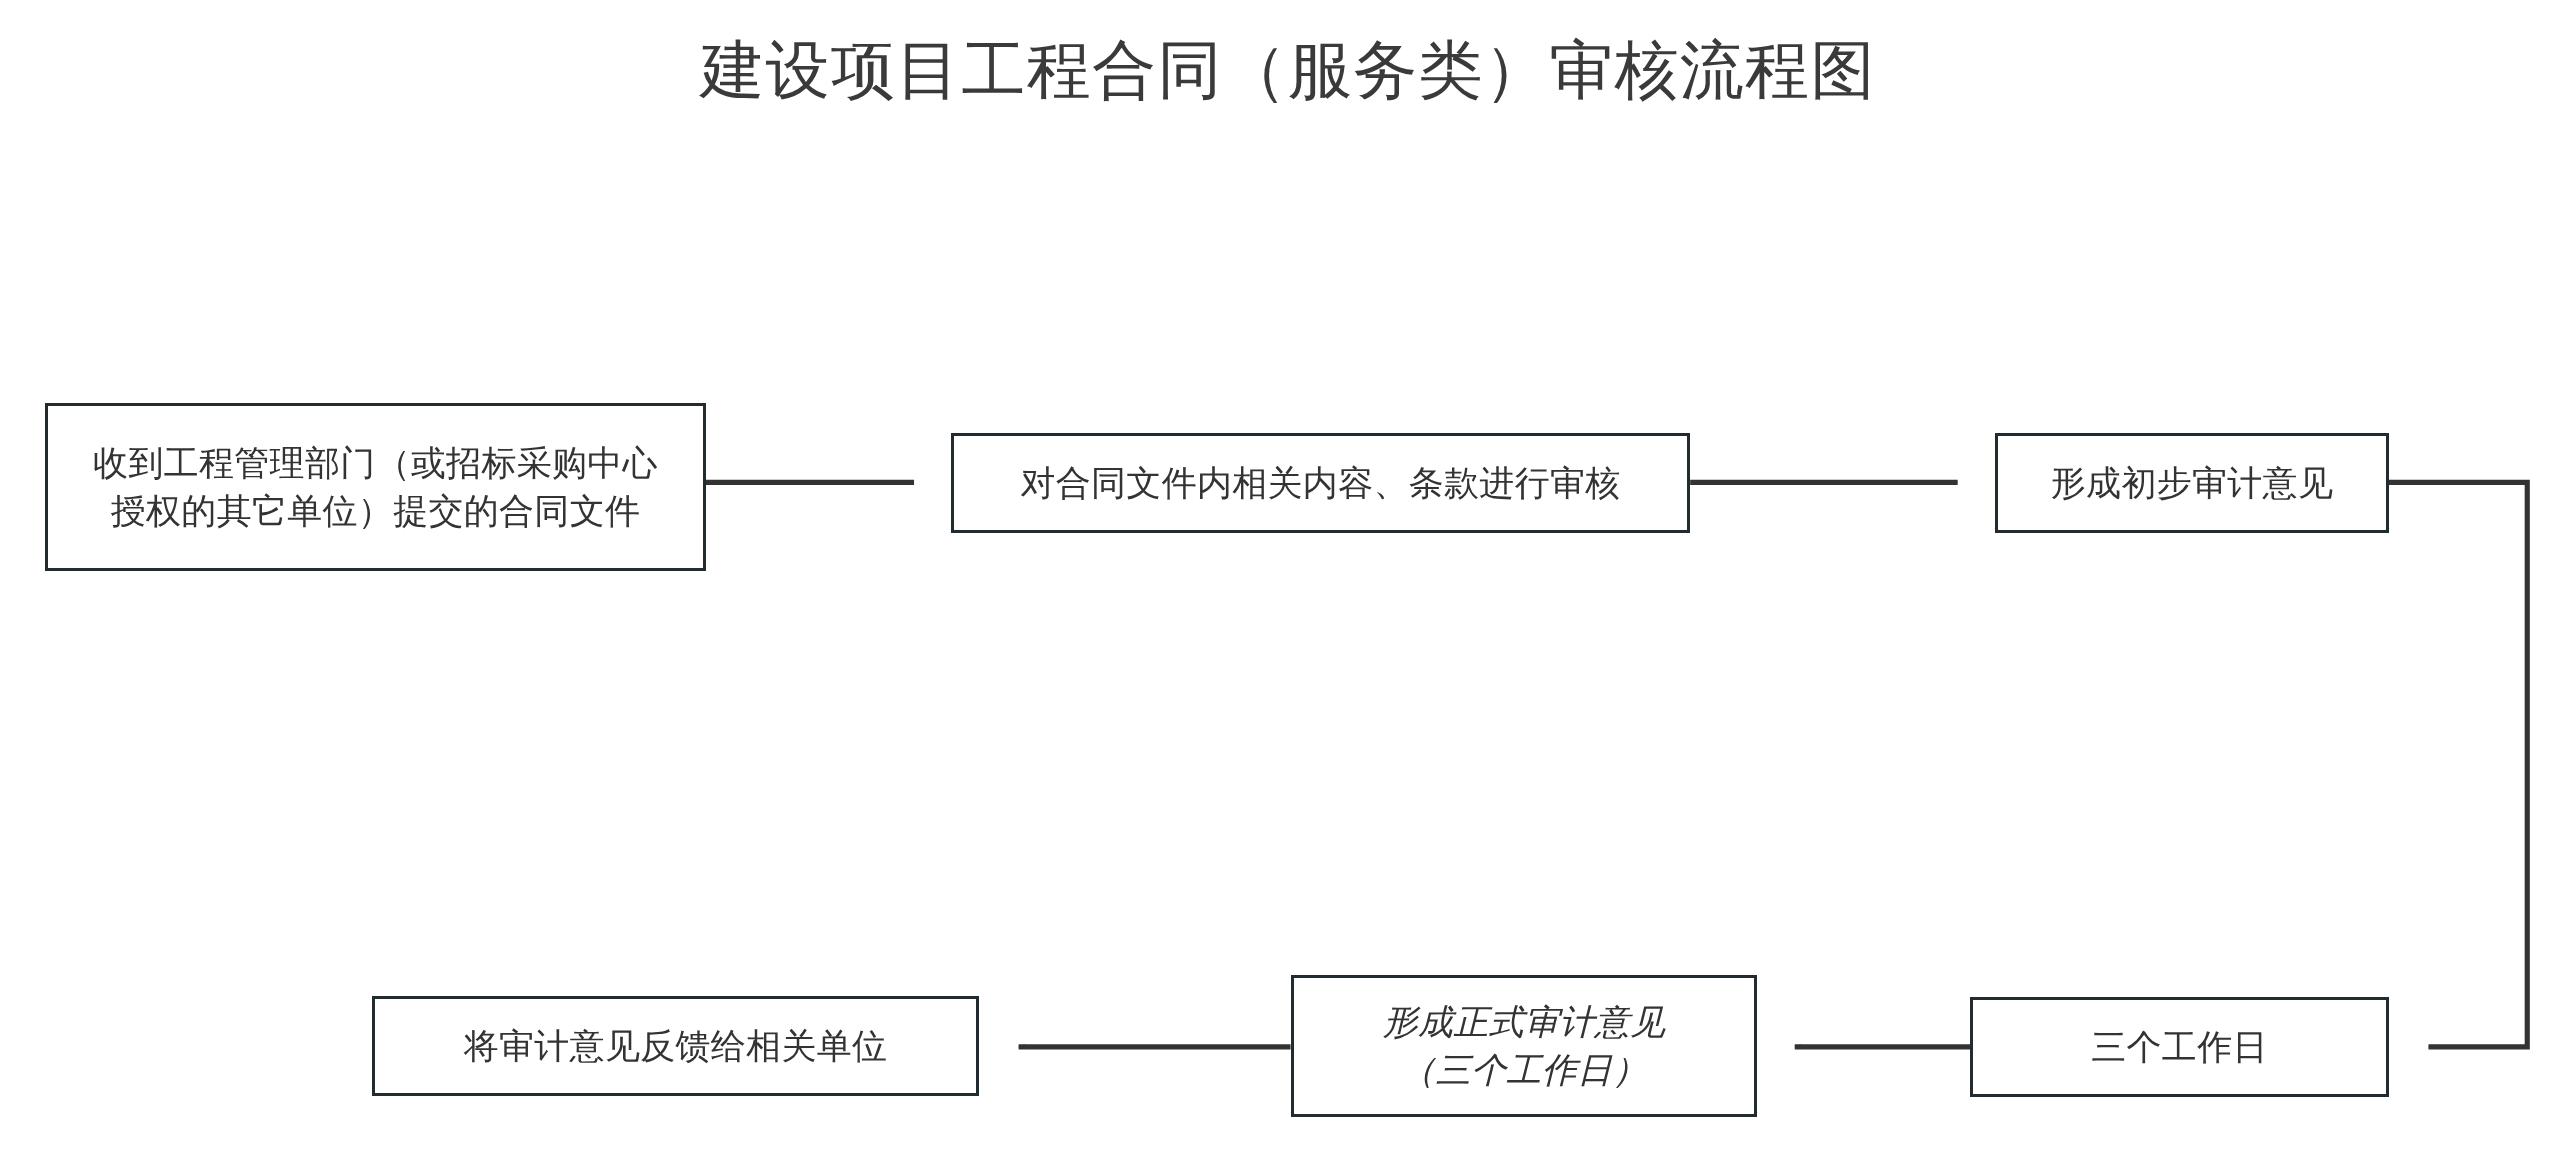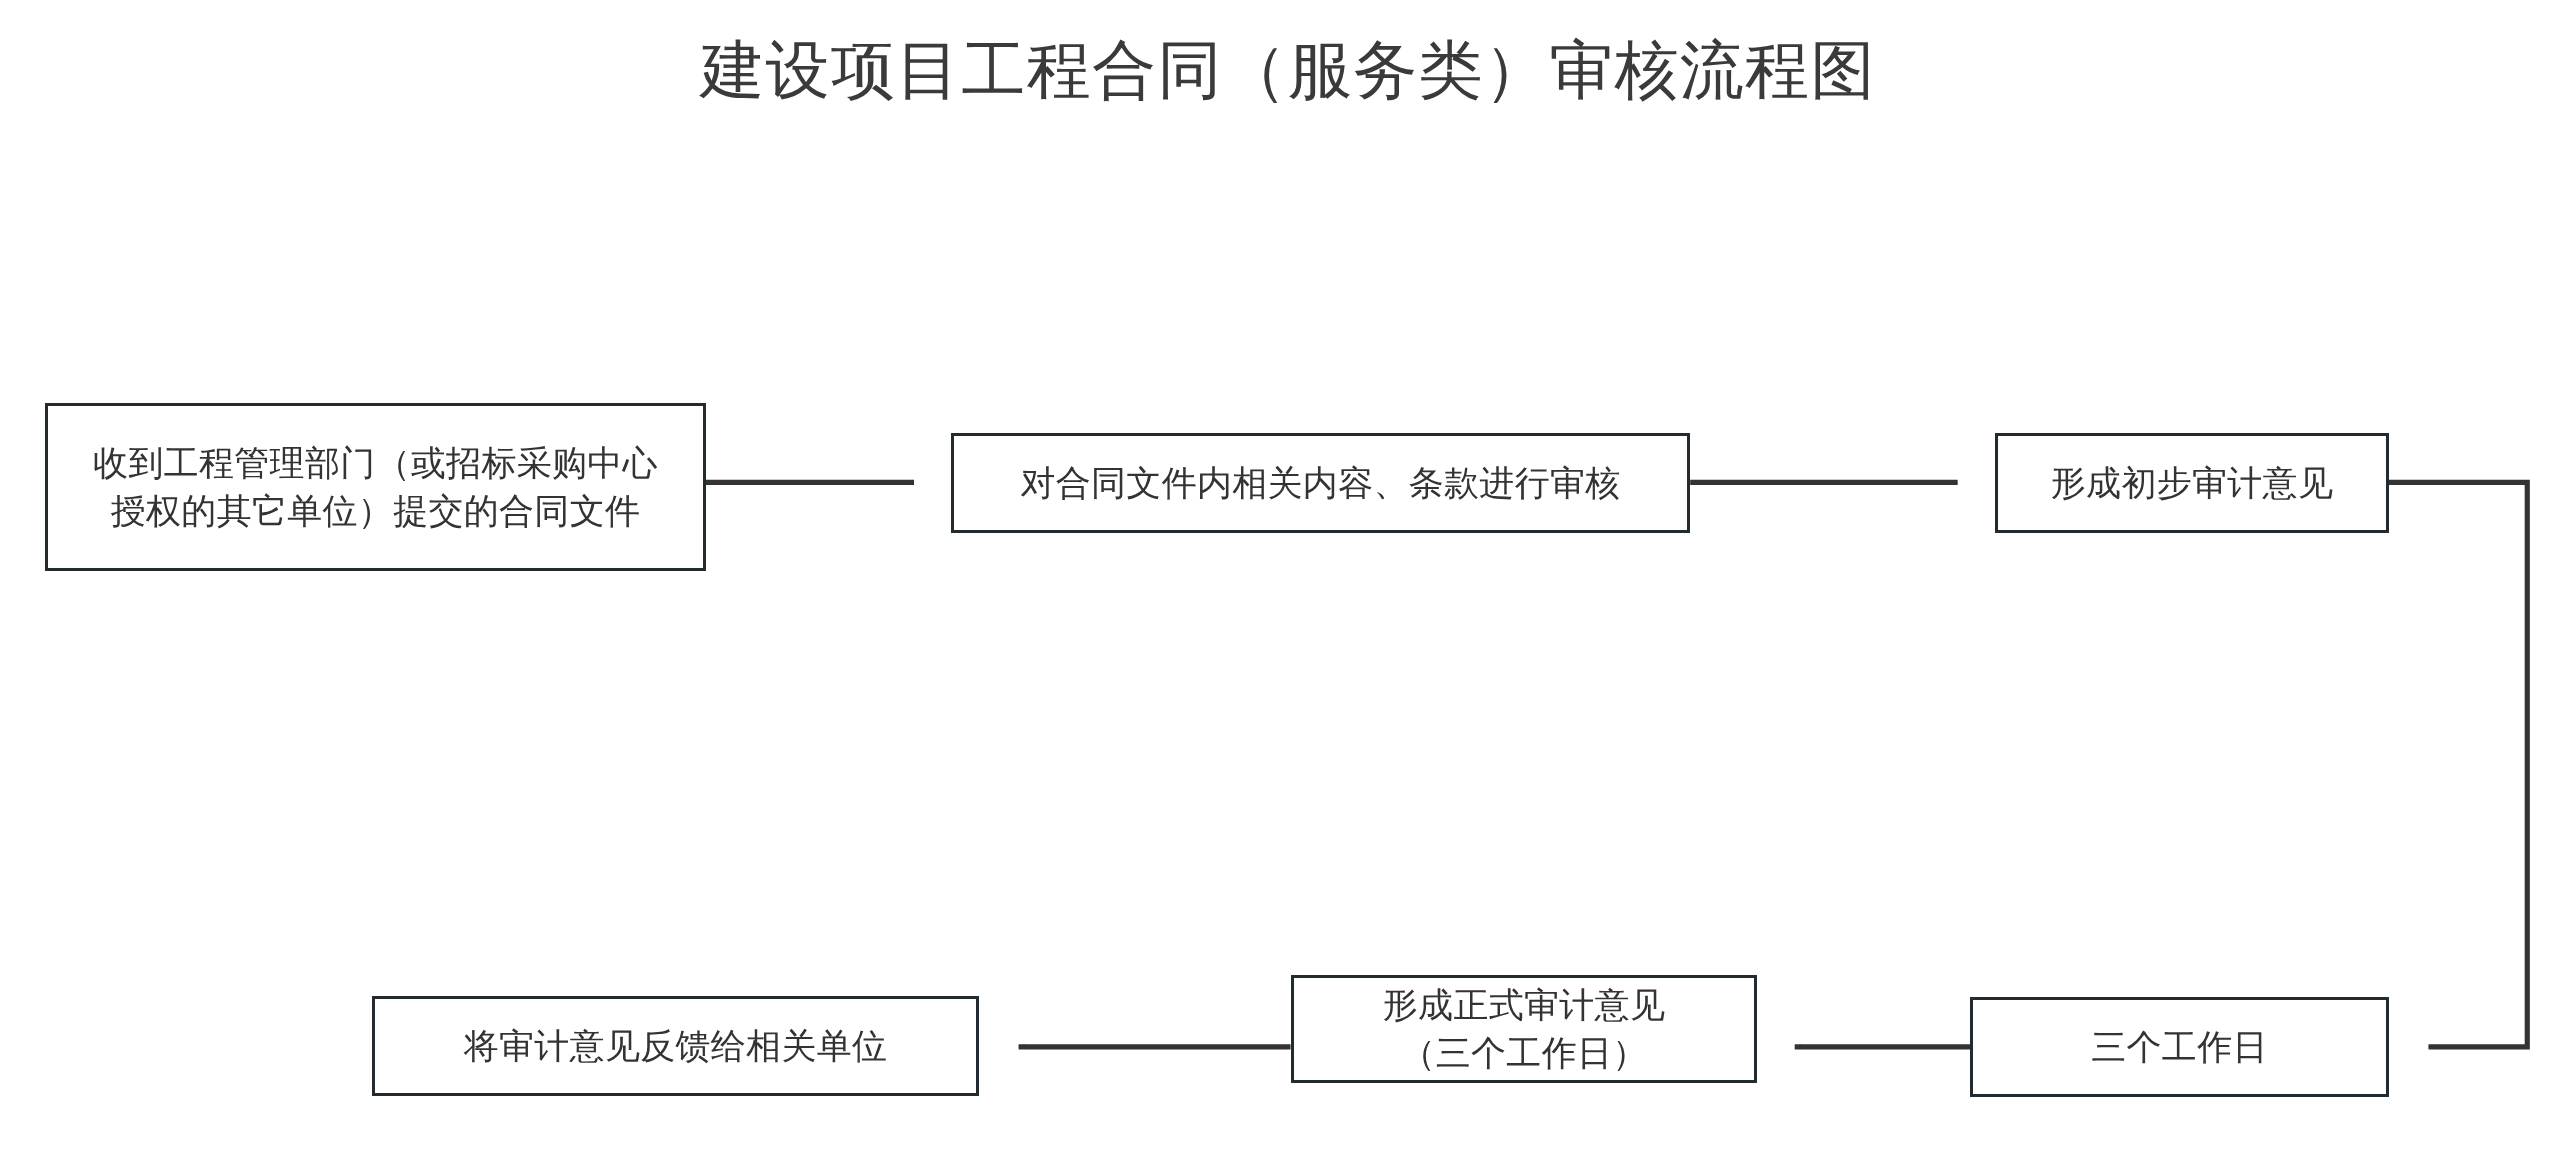--- a/index.html
+++ b/index.html
@@ -51,21 +51,21 @@
   .node .node-label {
     display: block;
     padding: 0 9px;
     white-space: pre-line;
   }
   
   #node-receive   { left: 45px;   top: 403px;  width: 661px; height: 168px; }
   #node-review    { left: 951px; top: 433px;  width: 739px; height: 100px; }
   #node-prelim    { left: 1995px; top: 433px;  width: 394px;  height: 100px; }
   #node-tri       { left: 1970px; top: 997px; width: 419px;  height: 100px; }
-  #node-formal    { left: 1291px; top: 975px; width: 466px;  height: 108px; }
+  #node-formal    { left: 1291px; top: 975px; width: 466px;  height: 142px; font-style: italic; }
   #node-feedback  { left: 372px;  top: 996px; width: 607px;  height: 100px; }
 
   
   #connectors {
     position: absolute;
     left: 0;
     top: 0;
     width: 2576px;
     height: 1165px;
     pointer-events: none;

